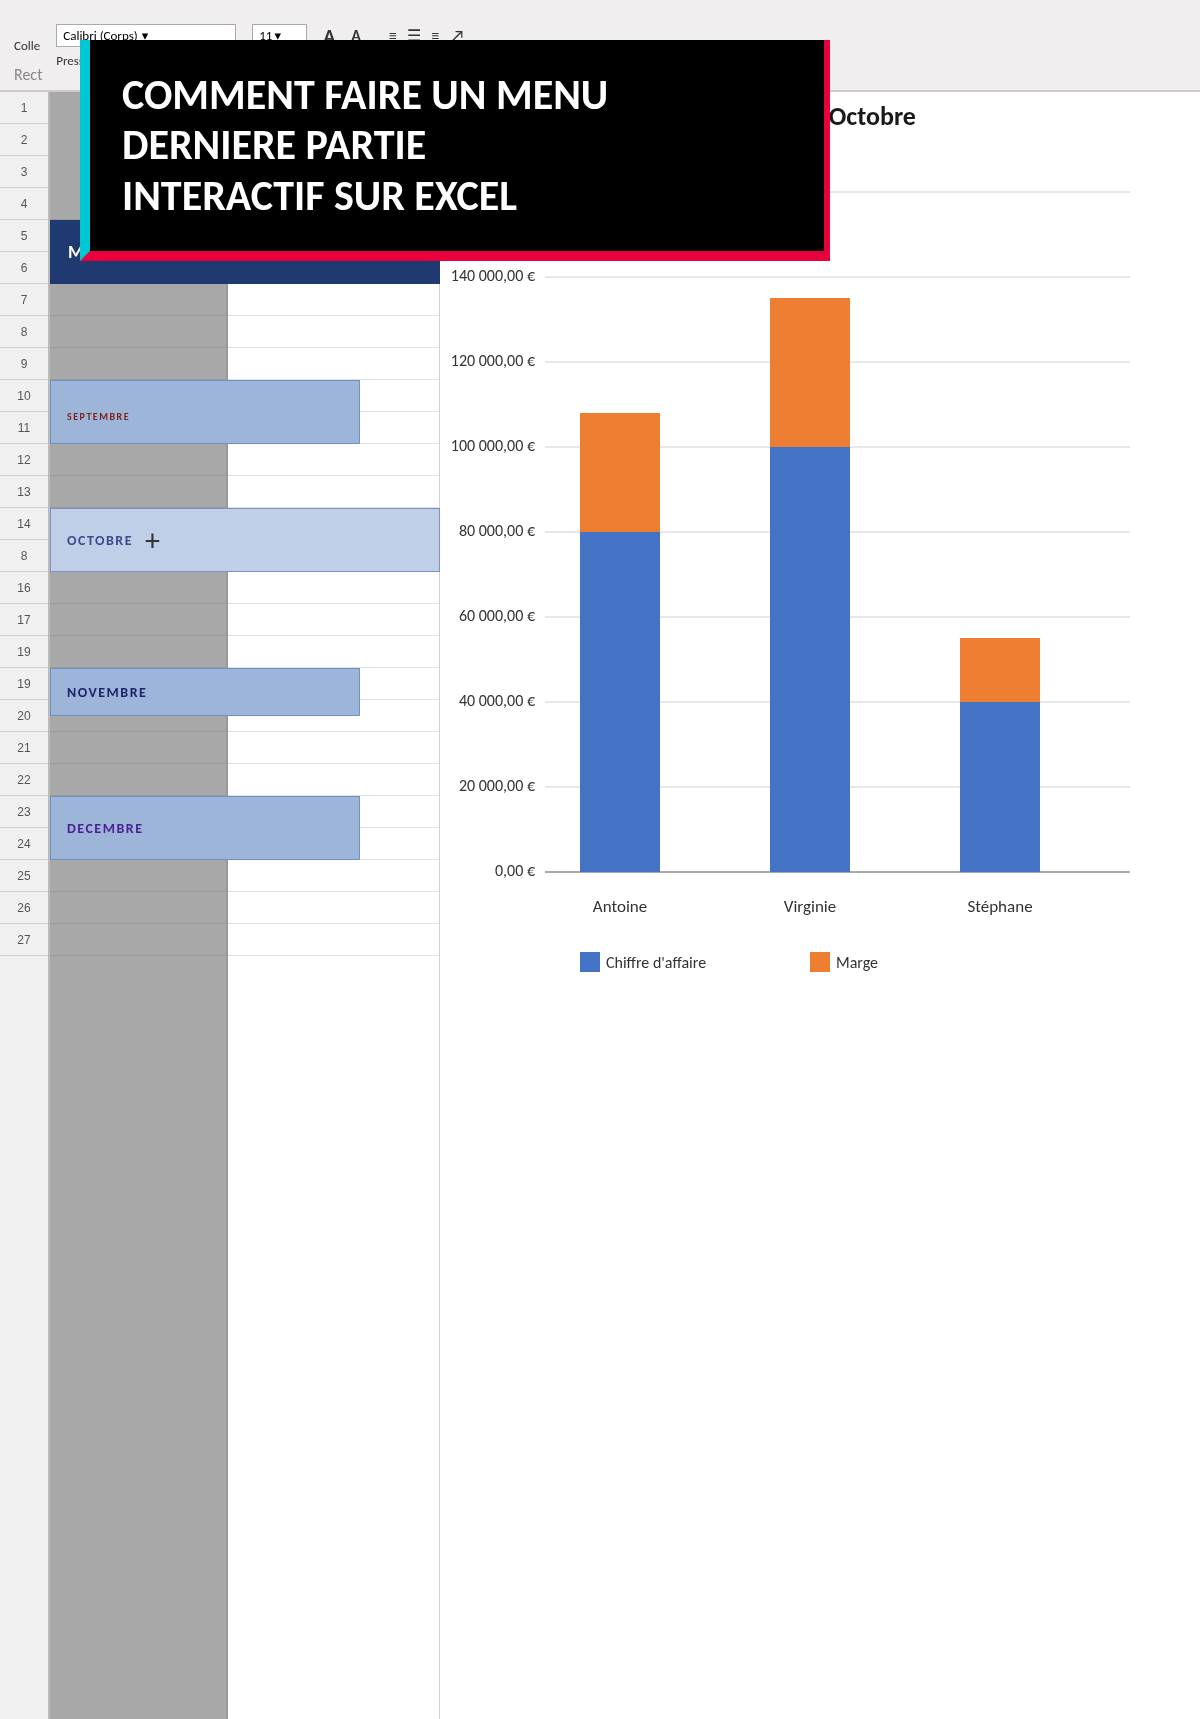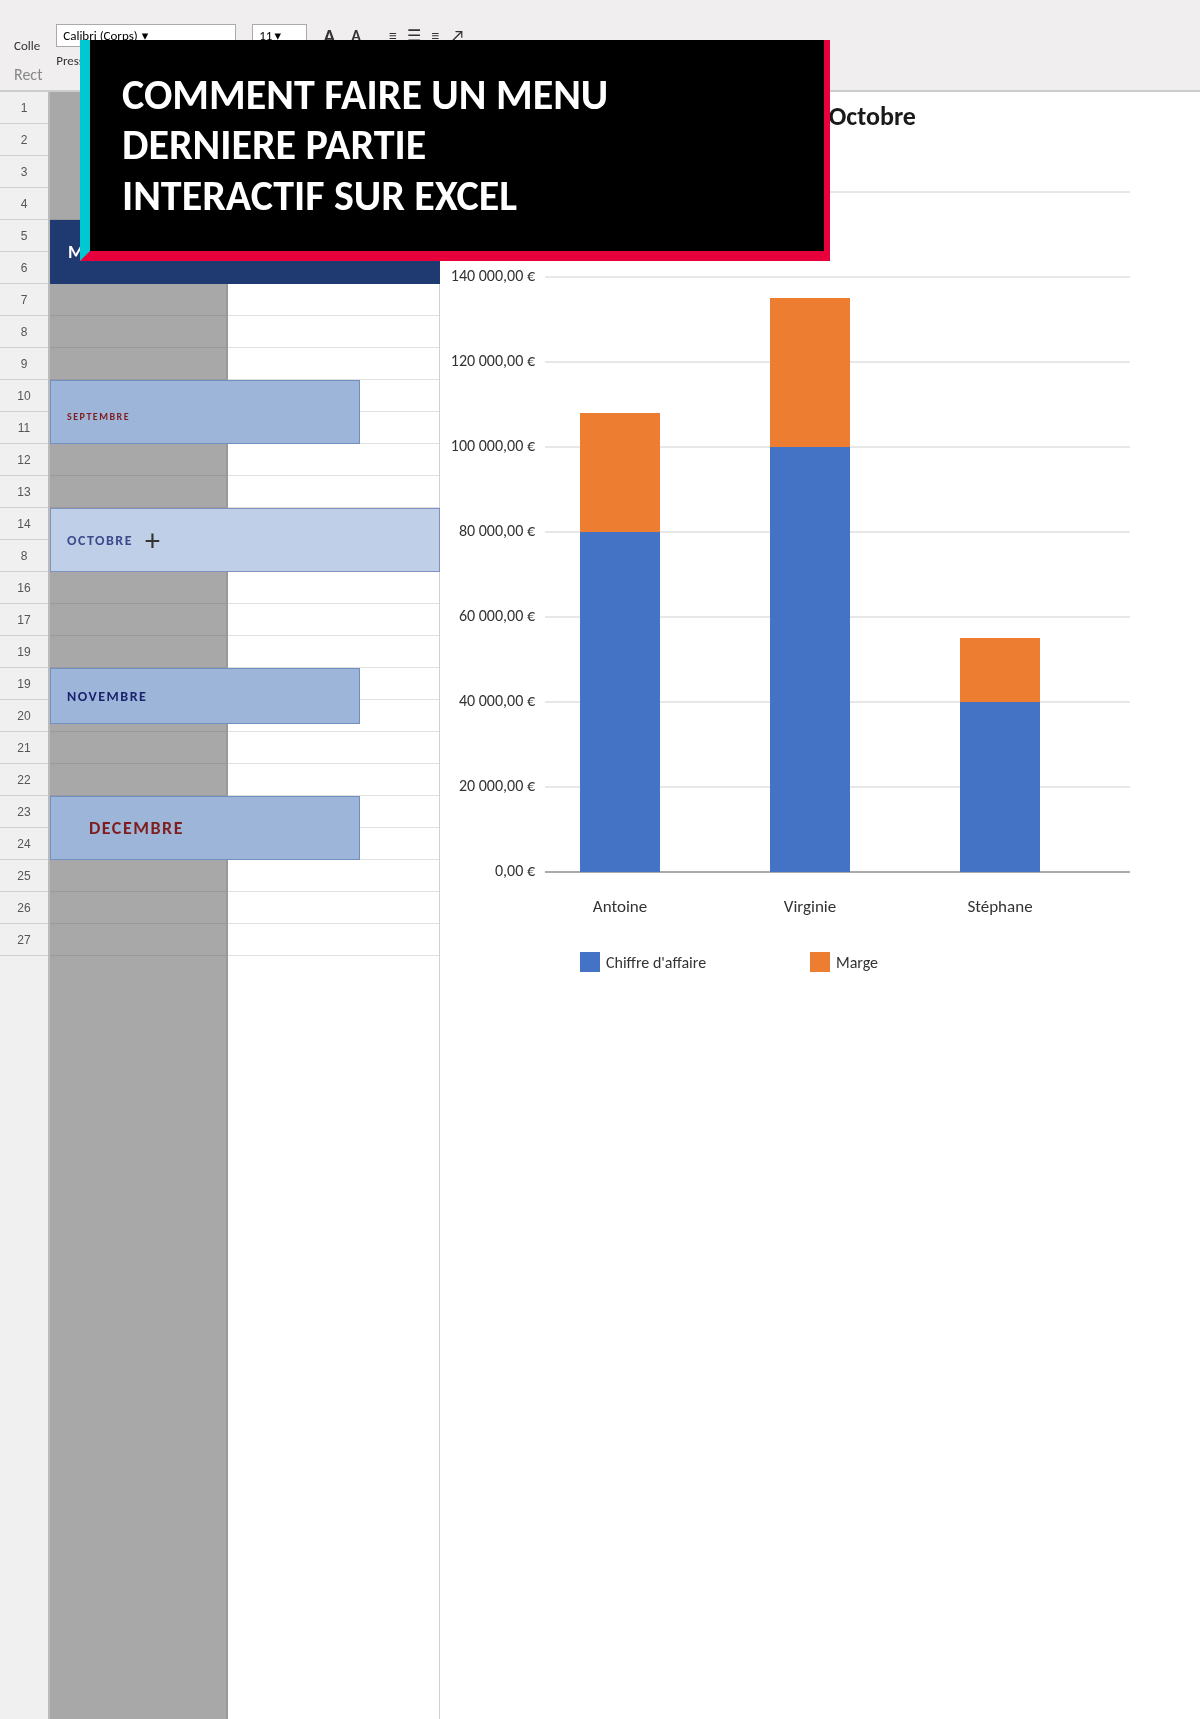--- a/index.html
+++ b/index.html
@@ -303,26 +303,26 @@
 
       <div style="position:absolute;top:288px;left:-178px;width:310px;height:64px;background:#9db5d8;display:flex;align-items:center;padding:0 16px;cursor:pointer;border:1px solid #7090c0;">
         <span style="color:#7f1d1d;font-weight:700;font-size:10px;letter-spacing:1.5px;margin-top:8px;">SEPTEMBRE</span>
       </div>
 
       <div style="position:absolute;top:416px;left:-178px;width:390px;height:64px;background:#c0cfe8;display:flex;align-items:center;padding:0 16px;cursor:pointer;border:1px solid #8090c0;">
         <span style="color:#3a4a8a;font-weight:700;font-size:14px;letter-spacing:1.5px;">OCTOBRE</span>
         <span style="font-size:30px;color:#333;margin-left:12px;font-weight:300;">+</span>
       </div>
 
-      <div style="position:absolute;top:576px;left:-178px;width:310px;height:56px;background:#9db5d8;display:flex;align-items:center;padding:0 16px;cursor:pointer;border:1px solid #7090c0;">
+      <div style="position:absolute;top:576px;left:-178px;width:310px;height:48px;background:#9db5d8;display:flex;align-items:center;padding:0 16px;cursor:pointer;border:1px solid #7090c0;">
         <span style="color:#1a246e;font-weight:700;font-size:14px;letter-spacing:1.5px;">NOVEMBRE</span>
       </div>
 
       <div style="position:absolute;top:704px;left:-178px;width:310px;height:64px;background:#9db5d8;display:flex;align-items:center;padding:0 16px;cursor:pointer;border:1px solid #7090c0;">
-        <span style="color:#7f1d1d;font-weight:700;font-size:18px;letter-spacing:1.5px;margin-left:22px;">DECEMBRE</span>
+        <span style="color:#4c1d95;font-weight:700;font-size:14px;letter-spacing:1.5px;">DECEMBRE</span>
       </div>
     </div>
 
     <div class="chart-col">
       <div class="chart-title">Résultats Octobre</div>
 
       
       <svg viewBox="0 0 700 900" width="700" height="900" xmlns="http://www.w3.org/2000/svg">
 
         <text x="85" y="44" text-anchor="end" font-size="16" fill="#333">160 000,00 €</text>

